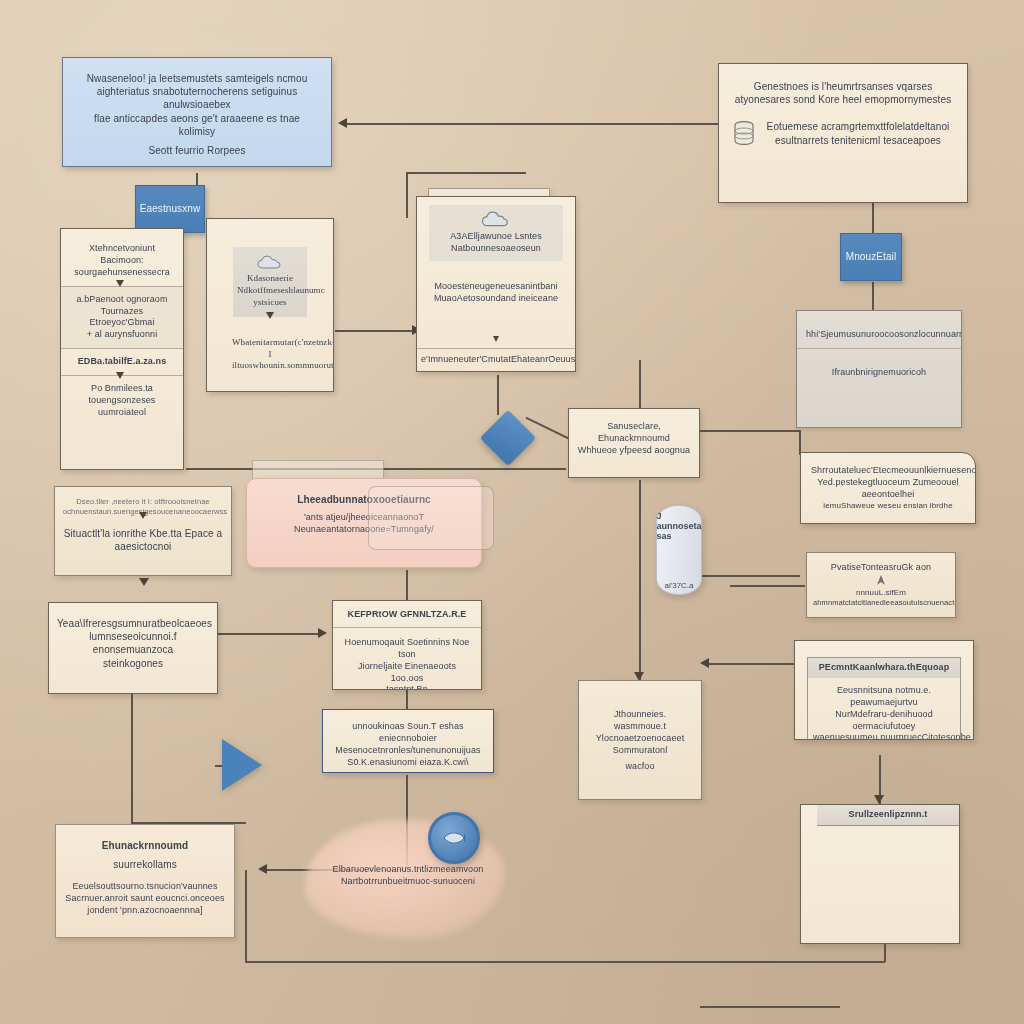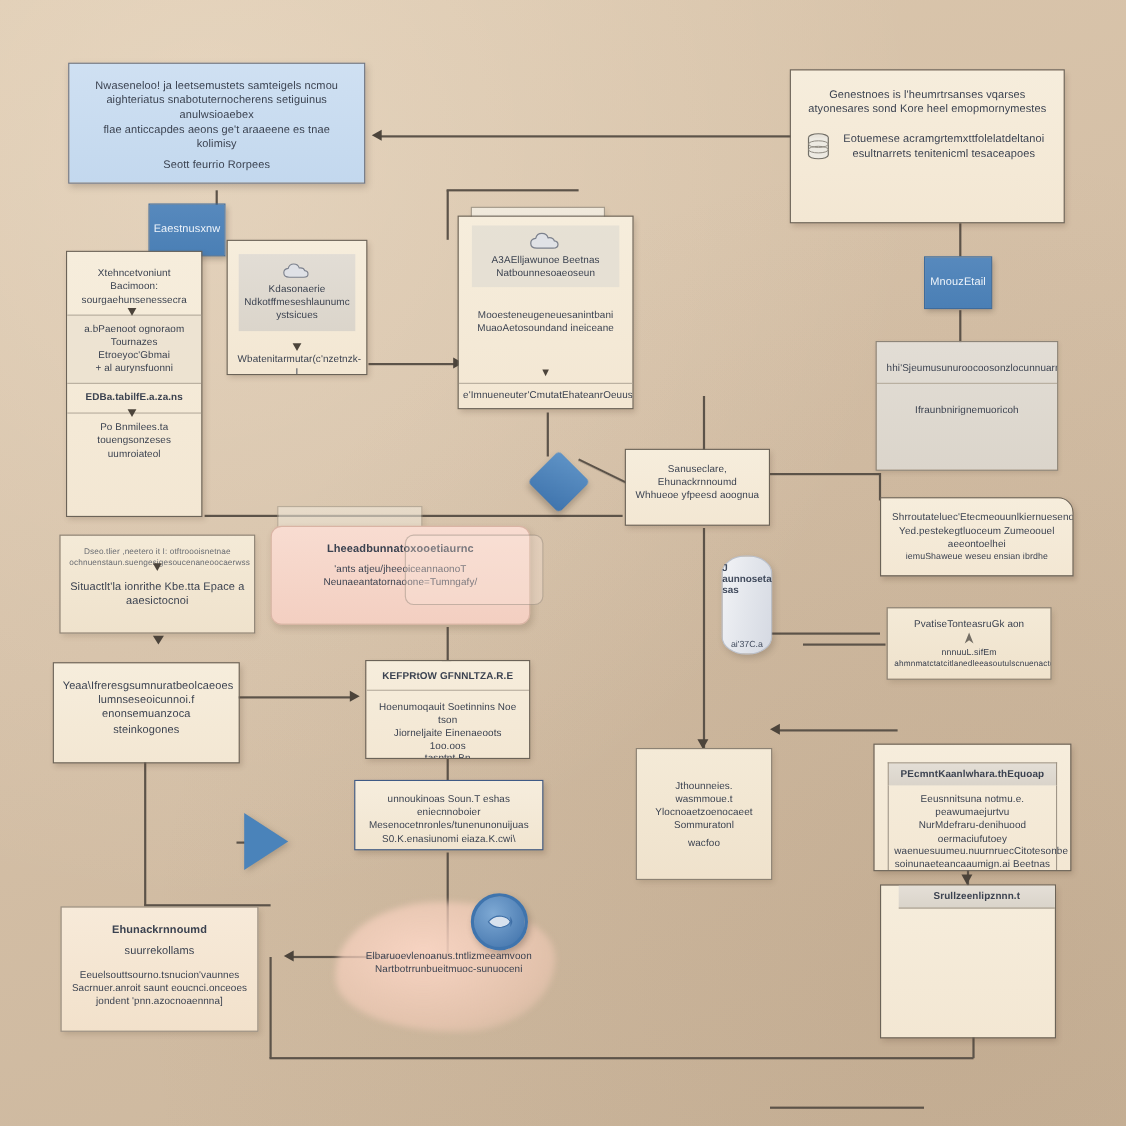--- a/index.html
+++ b/index.html
@@ -238,21 +238,21 @@
     <span class="txt bold">EDBa.tabilfE.a.za.ns</span>
   </div>
   <div class="body t9 rowline">
     <span class="txt">Po Bnmilees.ta touengsonzeses</span>
     <span class="txt">uumroiateol</span>
   </div>
 </div>
 <div class="arrow ar-d" style="left:116px;top:280px;border-top-width:7px;border-left-width:4px;border-right-width:4px;"></div>
 <div class="arrow ar-d" style="left:116px;top:372px;border-top-width:7px;border-left-width:4px;border-right-width:4px;"></div>
 
-<div class="node cream" style="left:206px;top:218px;width:128px;height:123px;padding:0;">
+<div class="node cream" style="left:206px;top:218px;width:128px;height:174px;padding:16px;font-family:Liberation Serif, serif;">
   <div class="greyblock" style="margin:12px 10px 8px;padding:8px 4px;border:none;box-shadow:none;">
     <svg class="icon" width="26" height="16" viewBox="0 0 26 16">
       <path d="M6 13 q-5 0-5-4 q0-3.6 4-4 q1-4 5-4 q4 0 5 3.6 q4-.6 5 2.4 q3 .3 3 3 q0 3-4 3 z" fill="#dfe3ea" stroke="#6a7180" stroke-width="1"></path>
     </svg>
     <span class="txt t9">Kdasonaerie</span>
     <span class="txt t9">Ndkotffmeseshlaunumc</span>
     <span class="txt t9">ystsicues</span>
   </div>
   <div class="body t9" style="padding-top:12px;">
     <span class="txt">Wbatenitarmutar(c'nzetnzk-</span>
@@ -260,21 +260,21 @@
   </div>
 </div>
 <div class="arrow ar-d" style="left:266px;top:312px;border-top-width:7px;border-left-width:4px;border-right-width:4px;"></div>
 
 <div class="sheet" style="left:428px;top:188px;width:120px;height:80px;"></div>
 <div class="node cream" style="left:416px;top:196px;width:160px;height:176px;padding:0;">
   <div class="greyblock" style="margin:8px 12px 6px;padding:6px 4px;border:none;box-shadow:none;background:rgba(224,219,209,.7);">
     <svg class="icon" width="30" height="18" viewBox="0 0 26 16">
       <path d="M6 13 q-5 0-5-4 q0-3.6 4-4 q1-4 5-4 q4 0 5 3.6 q4-.6 5 2.4 q3 .3 3 3 q0 3-4 3 z" fill="#dfe3ea" stroke="#6a7180" stroke-width="1"></path>
     </svg>
-    <span class="txt t9">A3AElljawunoe Beetnas</span>
+    <span class="txt t9">A3AElljawunoe Lsntes</span>
     <span class="txt t9">Natbounnesoaeoseun</span>
   </div>
   <div class="body t9" style="padding-top:14px;">
     <span class="txt">Mooesteneugeneuesanintbani</span>
     <span class="txt">MuaoAetosoundand ineiceane</span>
   </div>
   <div class="t9 rowline" style="position:absolute;bottom:0;left:0;right:0;padding:5px 4px;">
     <span class="txt">e'Imnueneuter'CmutatEhateanrOeuusony</span>
   </div>
 </div>
@@ -355,21 +355,21 @@
 
 <div class="node cream-soft" style="left:806px;top:552px;width:150px;height:66px;padding:9px 6px;">
   <span class="txt t9">PvatiseTonteasruGk aon</span>
   <svg class="icon" width="10" height="12" viewBox="0 0 10 12">
     <path d="M5 1 L9 11 L5 8 L1 11 Z" fill="#5f5a52"></path>
   </svg>
   <span class="txt" style="font-size:8px;">nnnuuL.sifEm</span>
   <span class="txt" style="font-size:7.5px;">ahmnmatctatcitlanedleeasoutulscnuenactonede</span>
 </div>
 
-<div class="node cream" style="left:794px;top:676px;width:180px;height:116px;padding:0;">
+<div class="node cream" style="left:794px;top:640px;width:180px;height:100px;padding:0;">
   <div class="hdr t9" style="margin:16px 12px 0;border:1px solid #a09688;border-bottom:none;">
     <span>PEcmntKaanlwhara.thEquoap</span>
   </div>
   <div class="body t9" style="margin:0 12px;border:1px solid #a09688;border-top:none;padding:7px 5px;">
     <span class="txt">Eeusnnitsuna notmu.e. peawumaejurtvu</span>
     <span class="txt">NurMdefraru-denihuood oermaciufutoey</span>
     <span class="txt">waenuesuumeu.nuurnruecCitotesonbe</span>
     <span class="txt">soinunaeteancaaumign.ai Beetnas</span>
   </div>
 </div>

